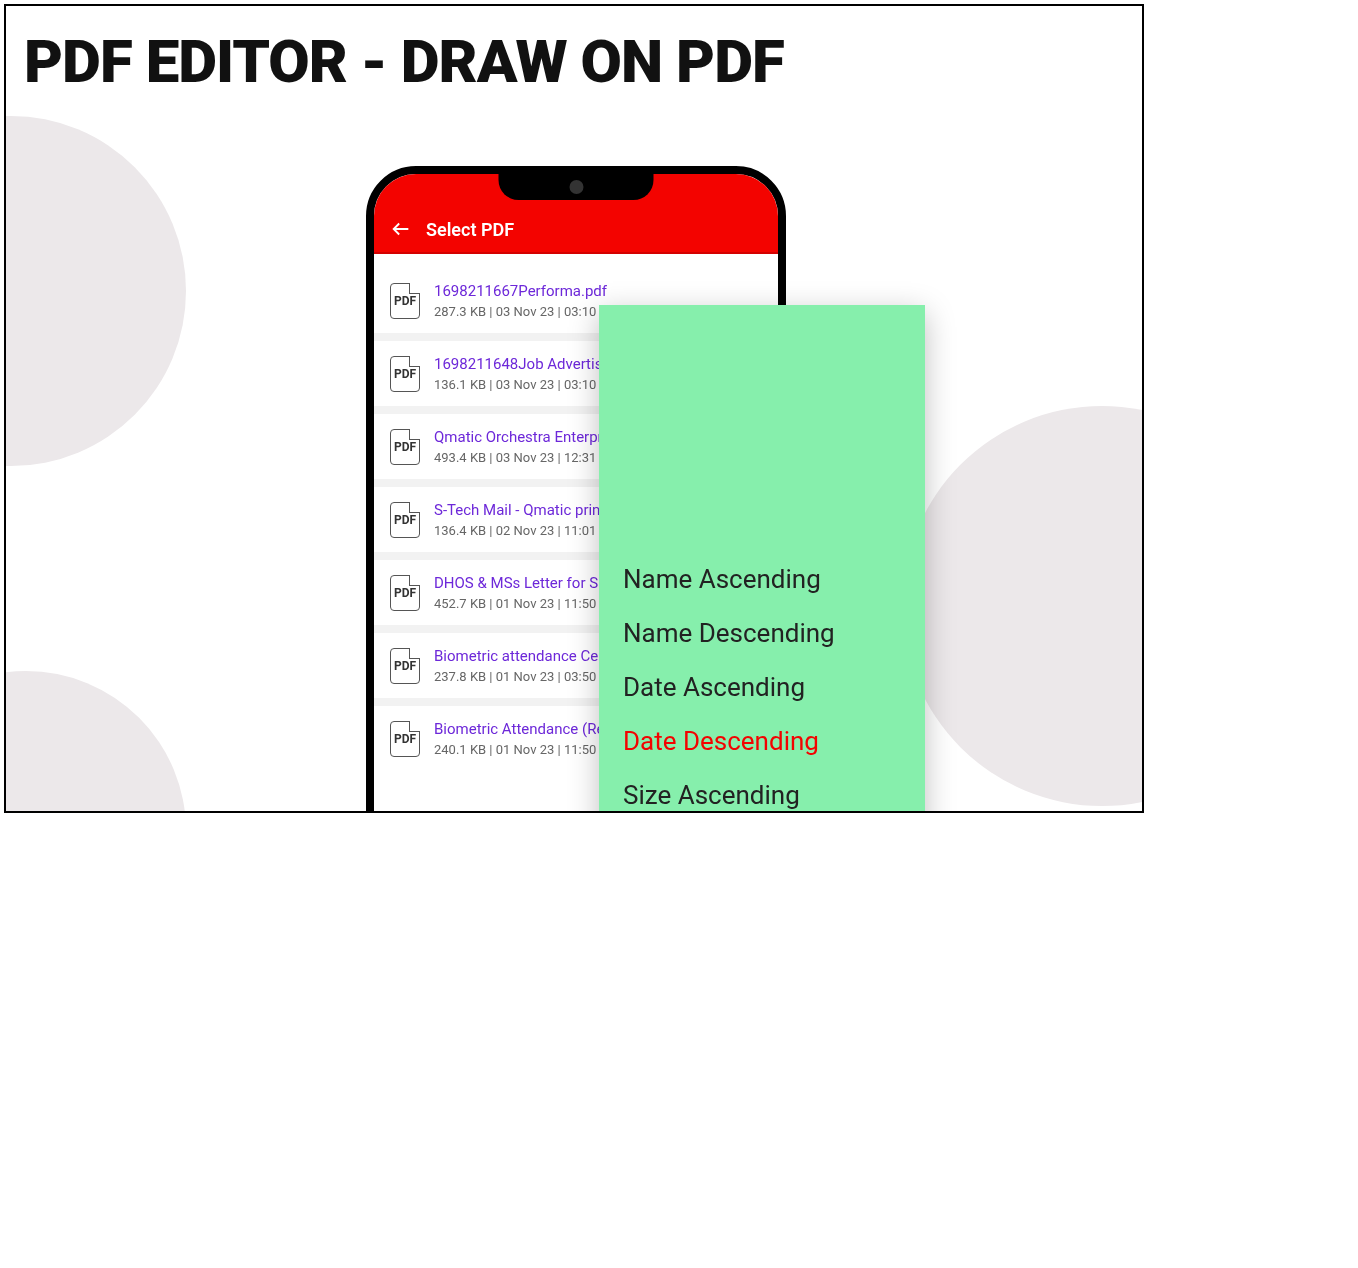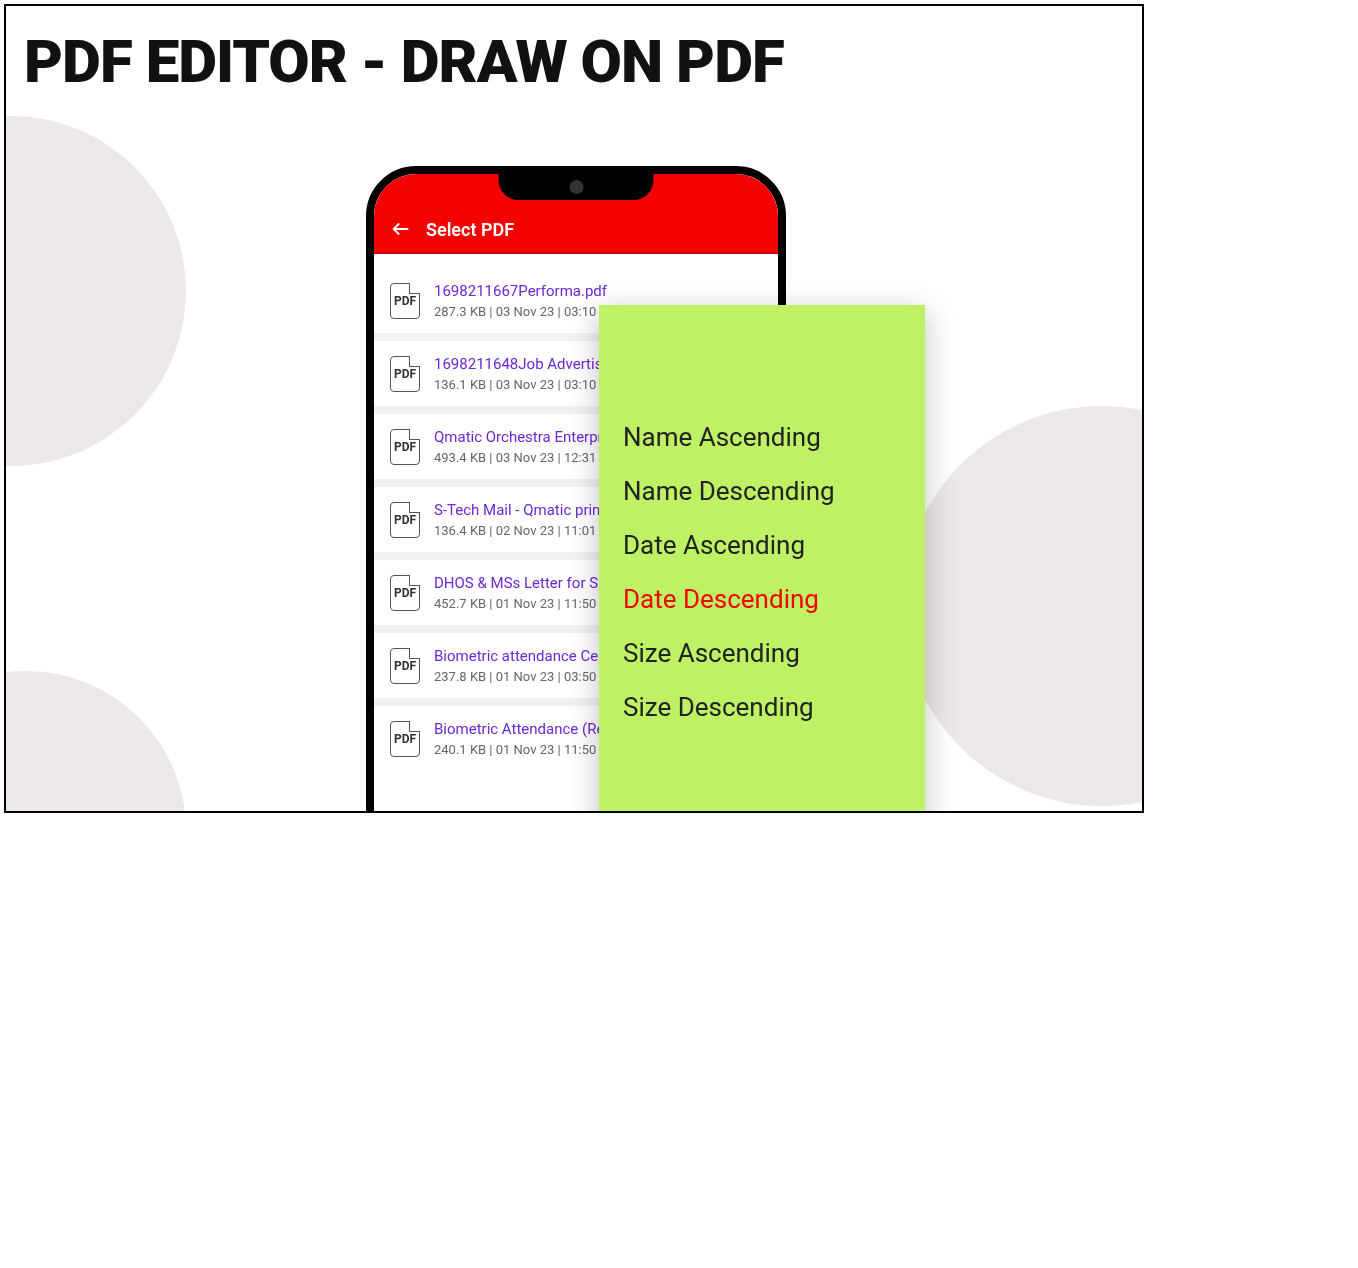--- a/index.html
+++ b/index.html
@@ -163,26 +163,26 @@
       white-space: nowrap;
     }
 
     
     .sort-menu {
       position: absolute;
       left: 593px;
       top: 299px;
       width: 326px;
       height: 533px;
-      background: #bef264;
+      background: #86efac;
       box-shadow: 0 8px 28px rgba(0,0,0,0.25);
       padding: 16px 0;
       display: flex;
       flex-direction: column;
-      justify-content: center;
+      justify-content: flex-end;
     }
     .sort-item {
       font-size: 26px;
       color: #222;
       padding: 12px 24px;
       cursor: pointer;
     }
     .sort-item.active { color: #F30300; }
 
     
@@ -297,21 +297,20 @@
     <div class="home-bar"></div>
   </div>
 
   <div class="sort-menu">
 
   <div class="sort-item">Name Ascending</div>
       <div class="sort-item">Name Descending</div>
       <div class="sort-item">Date Ascending</div>
       <div class="sort-item active">Date Descending</div>
       <div class="sort-item">Size Ascending</div>
-      <div class="sort-item">Size Descending</div>
     </div>
 
   <div class="big-button btn-search">
     <span class="ico">
       <svg viewBox="0 0 24 24" fill="none" stroke-width="3">
           <circle cx="10" cy="10" r="7"></circle>
           <line x1="21" y1="21" x2="15" y2="15"></line>
         </svg>
     </span>
     <span>Search</span>

